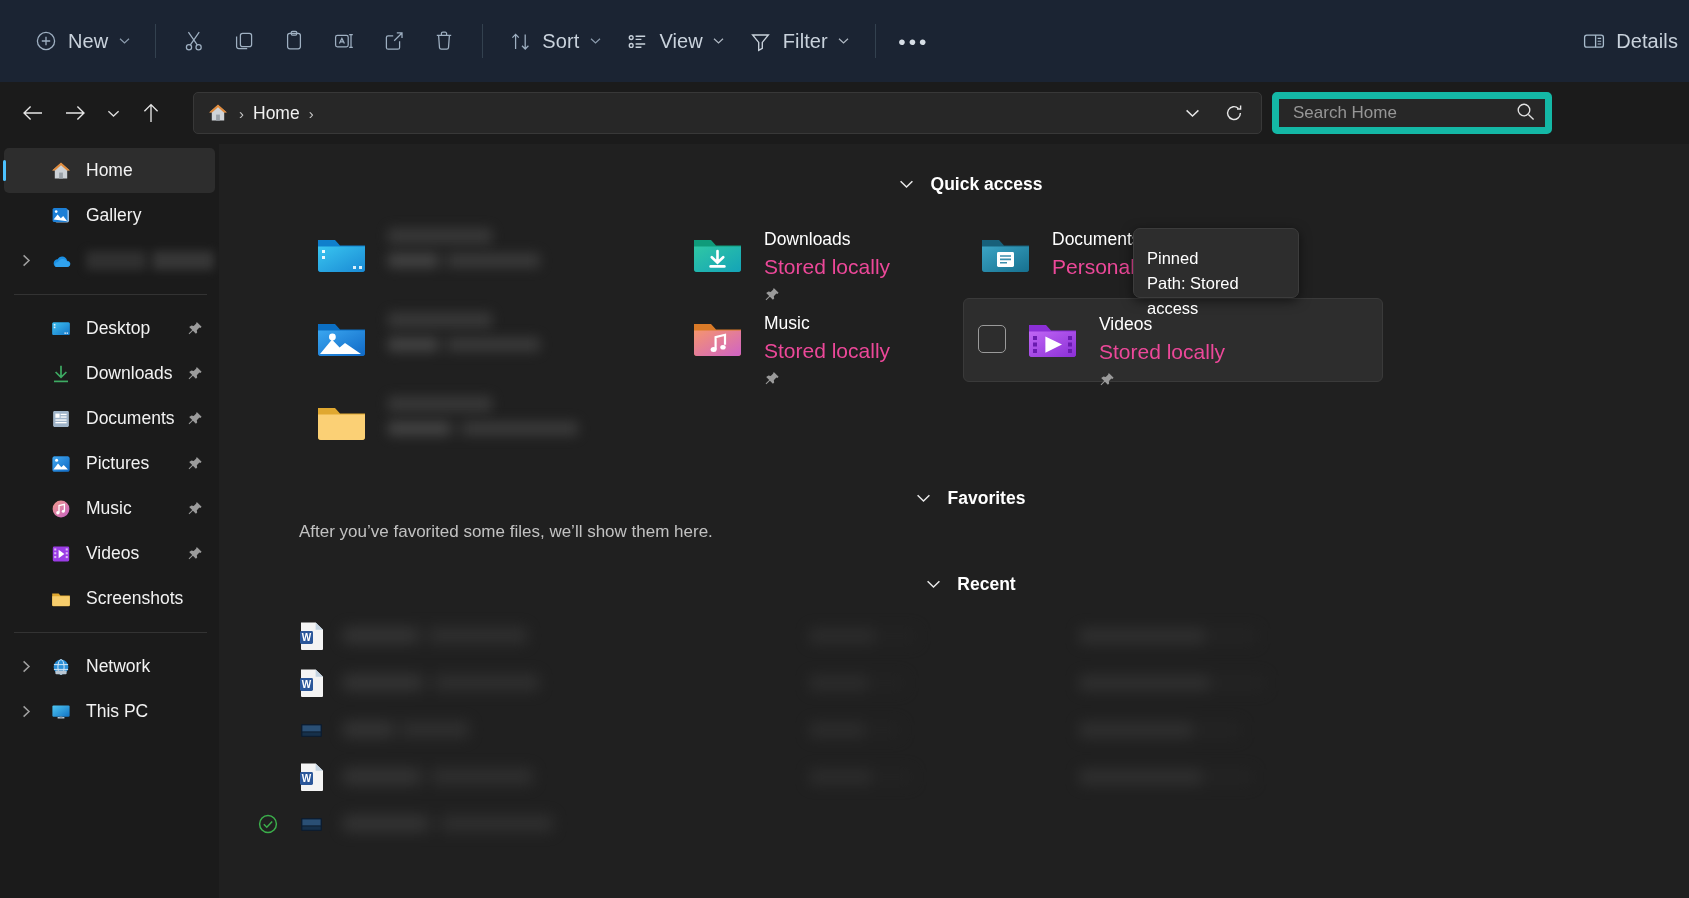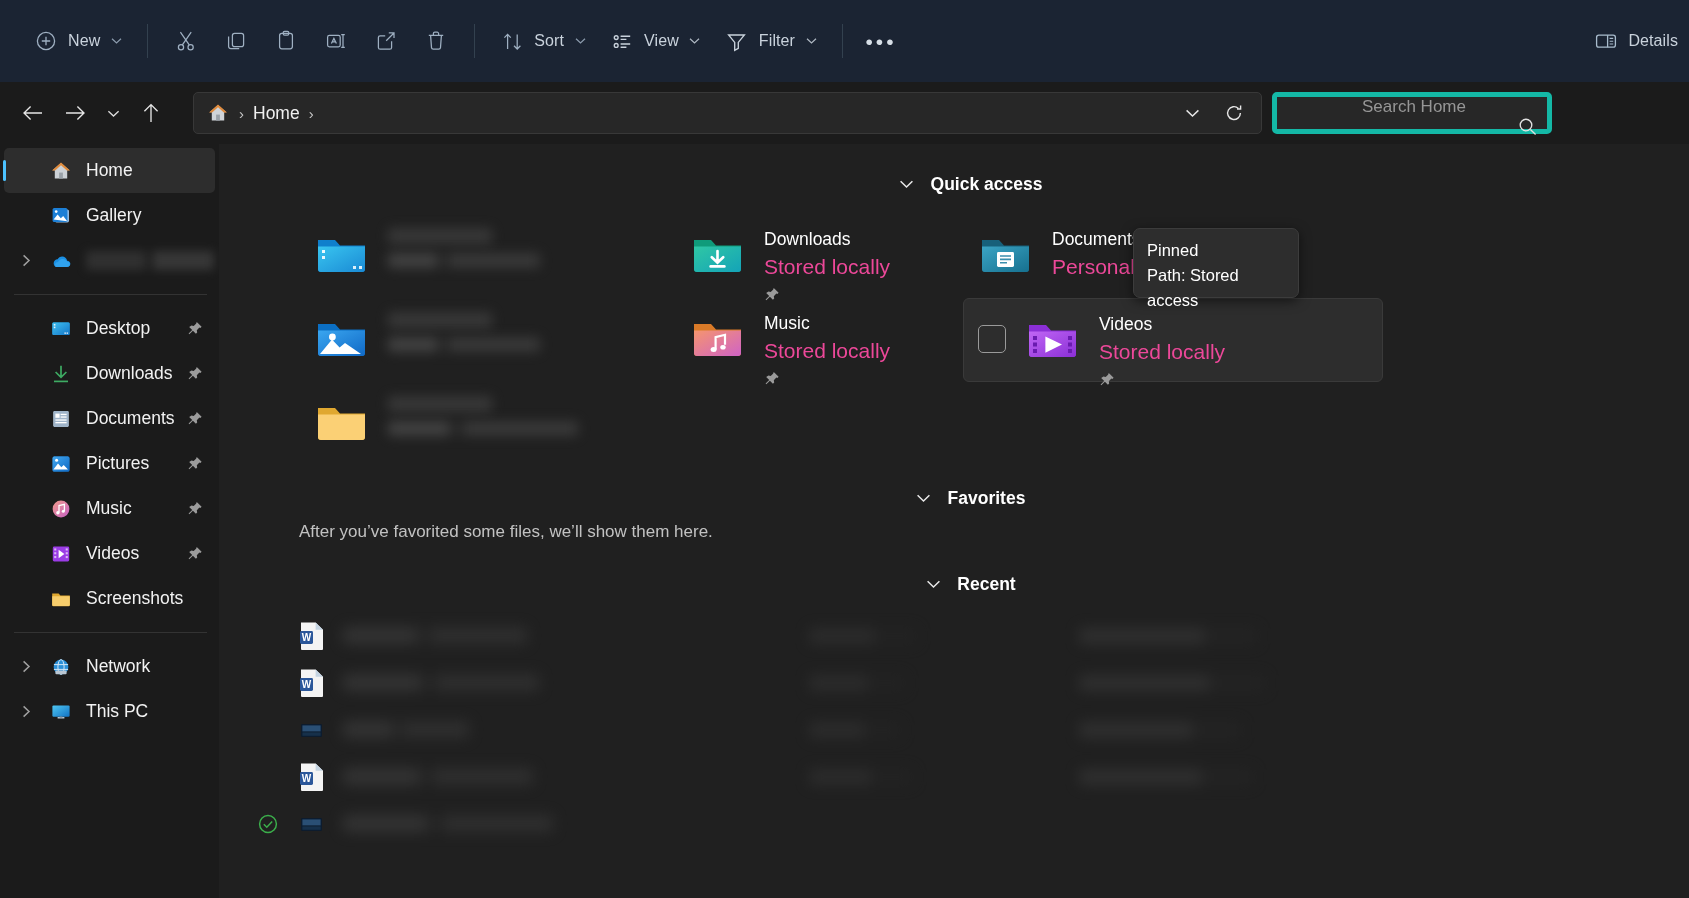--- a/index.html
+++ b/index.html
@@ -25,21 +25,21 @@
     position: absolute; left: 0; top: 0; width: 1689px; height: 82px;
     background: #1b2433;
     display: flex; align-items: center;
     padding-left: 22px;
   }
   .cmd-btn {
     height: 44px; display: flex; align-items: center; gap: 9px;
     padding: 0 11px; border-radius: 5px; cursor: default;
     color: #c6d0da;
   }
-  .cmd-btn .lbl { font-size: 16px; color: #c9d2dc; letter-spacing: .1px; }
+  .cmd-btn .lbl { font-size: 20px; color: #c9d2dc; letter-spacing: .1px; }
   .cmd-ico { width: 26px; height: 26px; display:flex; align-items:center; justify-content:center; }
   .cmd-ico svg { display:block; }
   .chev { width: 14px; height: 14px; display:flex; align-items:center; justify-content:center; opacity:.85;}
   .divider { width: 1px; height: 34px; background: #33414f; margin: 0 13px; }
   .icon-only { width: 50px; justify-content: center; padding: 0; }
   .cmdbar-right { margin-left: auto; display: flex; align-items: center; }
   .dots { letter-spacing: 3px; font-size: 21px; color: #d6dee6; line-height: 1; }
 
   
   .navrow {
@@ -57,22 +57,22 @@
     background: #272727; border: 1px solid #383838; border-radius: 5px;
     display: flex; align-items: center; padding: 0 8px 0 12px;
   }
   .crumb-home { width: 24px; height: 24px; display:flex; align-items:center; justify-content:center; }
   .crumb-sep { color: #c6c6c6; font-size: 15px; padding: 0 9px; }
   .crumb-txt { font-size: 17.5px; color: #f0f0f0; }
   .addr-right { margin-left: auto; display: flex; align-items: center; gap: 4px; }
   .addr-icobtn { width: 38px; height: 34px; display:flex; align-items:center; justify-content:center; border-radius:4px; }
   .searchbox {
     position: absolute; left: 1272px; top: 92px; width: 280px; height: 42px;
-    background: #272727; border: 5px solid #14b8a6; border-radius: 5px;
-    display: flex; align-items: center; padding: 0 10px 0 14px; flex-direction: column;
+    background: #272727; border: 7px solid #14b8a6; border-radius: 5px;
+    display: flex; align-items: center; padding: 0 10px 0 14px;
   }
   .searchbox .ph { font-size: 17px; color: #969696; }
   .searchbox .sico { margin-left: auto; }
 
   
   .sidebar {
     position: absolute; left: 0; top: 144px; width: 219px; height: 754px;
     background: #1b1b1b; padding-top: 4px; overflow: hidden;
   }
   .nav-item {
@@ -159,21 +159,21 @@
               filter: blur(7px); opacity:.6; }
   .rec-badge { position:absolute; left: -42px; width: 22px; height:22px; }
 
   
   .tooltip {
     position: absolute; left: 1133px; top: 228px; width: 166px; height: 70px;
     background: #2d2d2d; border: 1px solid #3c3c3c; border-radius: 7px;
     padding: 9px 13px; box-shadow: 0 3px 12px rgba(0,0,0,.55);
     z-index: 40;
   }
-  .tooltip .tl1 { font-size: 16.5px; color: #ffffff; line-height: 1.5; }
+  .tooltip .tl1 { font-size: 16.5px; color: #ffffff; line-height: 1.5; margin-top: 8px; }
   .tooltip .tl2 { font-size: 16.5px; color: #ffffff; line-height: 1.5; }
 </style>
 </head>
 <body>
 
 <div class="app">
 
   <div class="titlestrip">
     <div class="tabedge"></div>
   </div>

